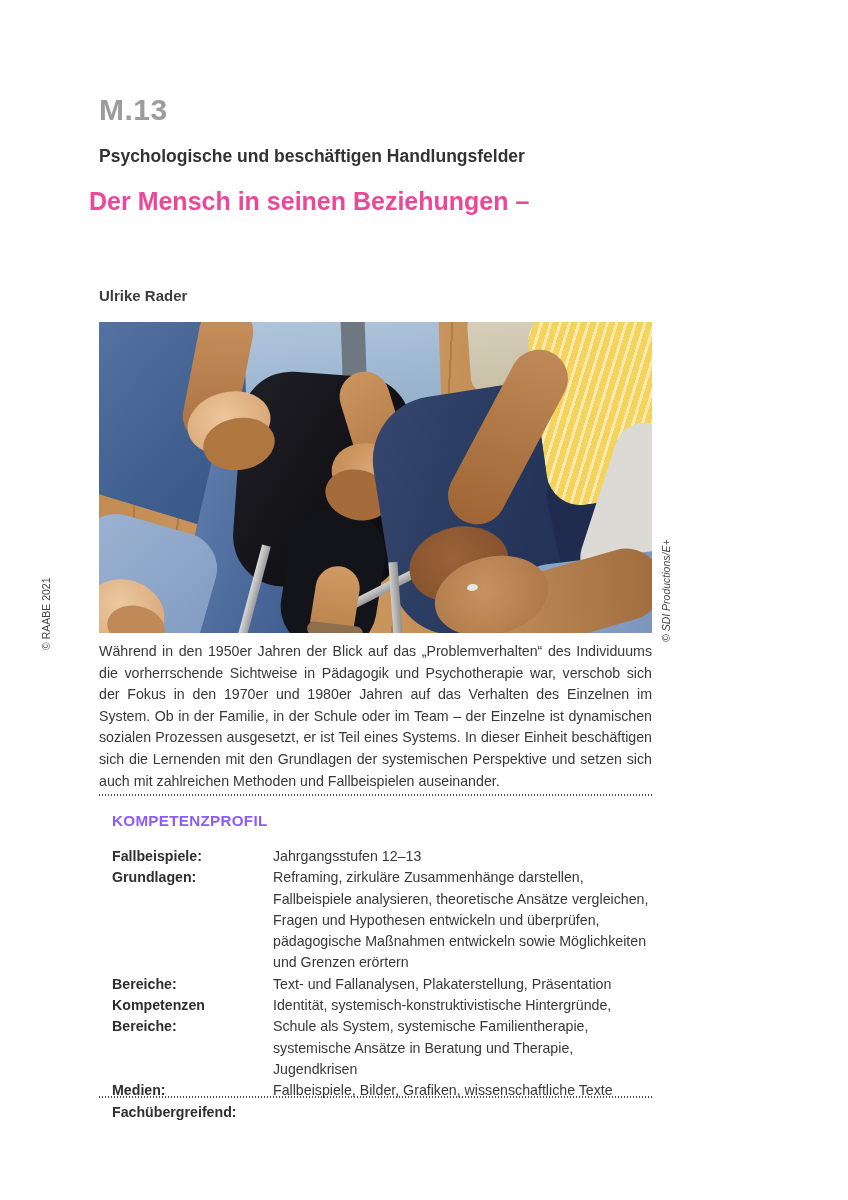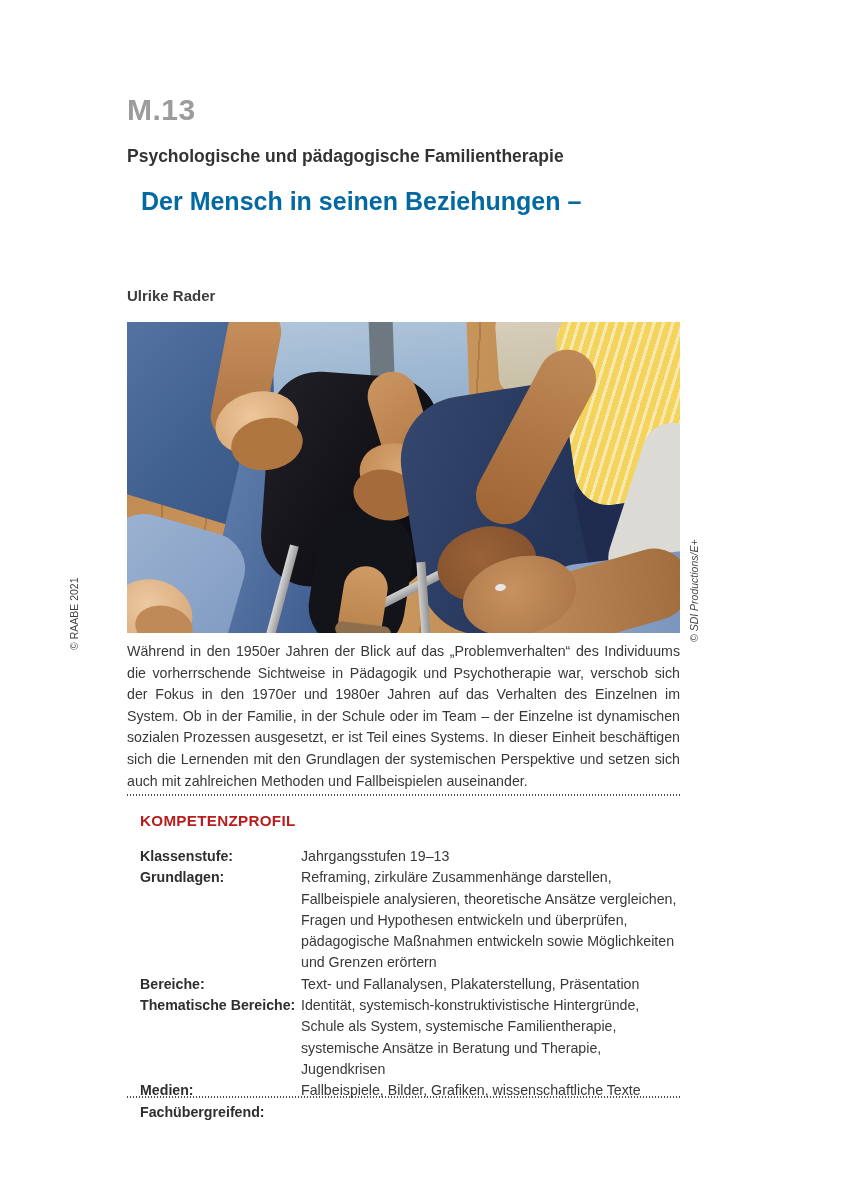--- a/index.html
+++ b/index.html
@@ -3,34 +3,33 @@
 <meta charset="utf-8">
 <style>
   html,body{margin:0;padding:0;background:#ffffff;}
   .page{
     position:relative;
     width:740px;height:1200px;
     background:#ffffff;
     font-family:"Liberation Sans","DejaVu Sans",sans-serif;
     color:#333;
     overflow:hidden;
-    margin-left:28px;
   }
   
   .module-code{
     position:absolute;left:99px;top:93px;
     font-size:30px;font-weight:bold;color:#9c9c9c;letter-spacing:.5px;
   }
   .series-title{
     position:absolute;left:99px;top:146px;
     font-size:17.5px;font-weight:bold;color:#333;
   }
   .doc-title{
-    position:absolute;left:113px;top:184px;margin:0;
-    font-size:25px;font-weight:bold;color:#0369a1;line-height:35px;
+    position:absolute;left:89px;top:184px;margin:0;
+    font-size:25px;font-weight:bold;color:#ec4899;line-height:35px;
   }
   .author{
     position:absolute;left:99px;top:287px;
     font-size:15px;color:#3d3d3d;font-weight:bold;
   }
   
   .rotated-credit{
     position:absolute;white-space:nowrap;
     transform-origin:0 0;transform:rotate(-90deg);
     font-size:10.5px;color:#3f3f3f;
@@ -90,38 +89,38 @@
   
   .dotted-rule{
     position:absolute;left:99px;width:553px;height:2px;
     background:repeating-linear-gradient(90deg,#4a4a4a 0 1px,transparent 1px 3px);
   }
   .rule-top{top:794px;}
   .rule-bottom{top:1096px;}
   
   .profile-heading{
     position:absolute;left:112px;top:812px;margin:0;
-    font-size:15.2px;font-weight:bold;color:#b91c1c;letter-spacing:.3px;
+    font-size:15.2px;font-weight:bold;color:#8b5cf6;letter-spacing:.3px;
   }
   .profile-table{
     position:absolute;left:112px;top:846px;width:540px;
     font-size:14.2px;line-height:21.3px;color:#383838;
   }
   .profile-row{display:grid;grid-template-columns:161px 1fr;}
   .profile-label{font-weight:bold;color:#2e2e2e;}
 </style>
 </head>
 <body>
 
 <div class="page">
 
   <div class="rotated-credit left">© RAABE 2021</div>
 
   <div class="module-code">M.13</div>
-  <div class="series-title">Psychologische und pädagogische Familientherapie</div>
+  <div class="series-title">Psychologische und beschäftigen Handlungsfelder</div>
   <h1 class="doc-title"><span>Der Mensch in seinen Beziehungen –</span><br></h1>
   <div class="author">Ulrike Rader</div>
 
   <figure class="photo">
     <div class="s-floor"></div>
     <div class="s-chairwood"></div>
     <div class="s-sliver"></div>
     <div class="s-jeansL1"></div>
     <div class="s-jeansL2"></div>
     <div class="s-jeansBL"></div>
@@ -158,33 +157,33 @@
   <div class="rotated-credit right">© SDI Productions/E+</div>
 
   <p class="intro">Während in den 1950er Jahren der Blick auf das „Problemverhalten“ des Individuums die vorherrschende Sichtweise in Pädagogik und Psychotherapie war, verschob sich der Fokus in den 1970er und 1980er Jahren auf das Verhalten des Einzelnen im System. Ob in der Familie, in der Schule oder im Team – der Einzelne ist dynamischen sozialen Prozessen ausgesetzt, er ist Teil eines Systems. In dieser Einheit beschäftigen sich die Lernenden mit den Grundlagen der systemischen Perspektive und setzen sich auch mit zahlreichen Methoden und Fallbeispielen auseinander.</p>
 
   <div class="dotted-rule rule-top"></div>
 
   <h2 class="profile-heading">KOMPETENZPROFIL</h2>
 
   <div class="profile-table">
     <div class="profile-row">
-      <span class="profile-label">Klassenstufe:</span>
-      <span class="profile-value">Jahrgangsstufen 19–13</span>
+      <span class="profile-label">Fallbeispiele:</span>
+      <span class="profile-value">Jahrgangsstufen 12–13</span>
     </div>
     <div class="profile-row">
       <span class="profile-label">Grundlagen:</span>
       <span class="profile-value">Reframing, zirkuläre Zusammenhänge darstellen, Fallbeispiele analysieren, theoretische Ansätze vergleichen, Fragen und Hypothesen entwickeln und überprüfen, pädagogische Maßnahmen entwickeln sowie Möglichkeiten und Grenzen erörtern</span>
     </div>
     <div class="profile-row">
       <span class="profile-label">Bereiche:</span>
       <span class="profile-value">Text- und Fallanalysen, Plakaterstellung, Präsentation</span>
     </div>
     <div class="profile-row">
-      <span class="profile-label">Thematische Bereiche:</span>
+      <span class="profile-label">Kompetenzen Bereiche:</span>
       <span class="profile-value">Identität, systemisch-konstruktivistische Hintergründe, Schule als System, systemische Familientherapie, systemische Ansätze in Beratung und Therapie, Jugendkrisen</span>
     </div>
     <div class="profile-row">
       <span class="profile-label">Medien:</span>
       <span class="profile-value">Fallbeispiele, Bilder, Grafiken, wissenschaftliche Texte</span>
     </div>
     <div class="profile-row">
       <span class="profile-label">Fachübergreifend:</span>
     </div>
   </div>

